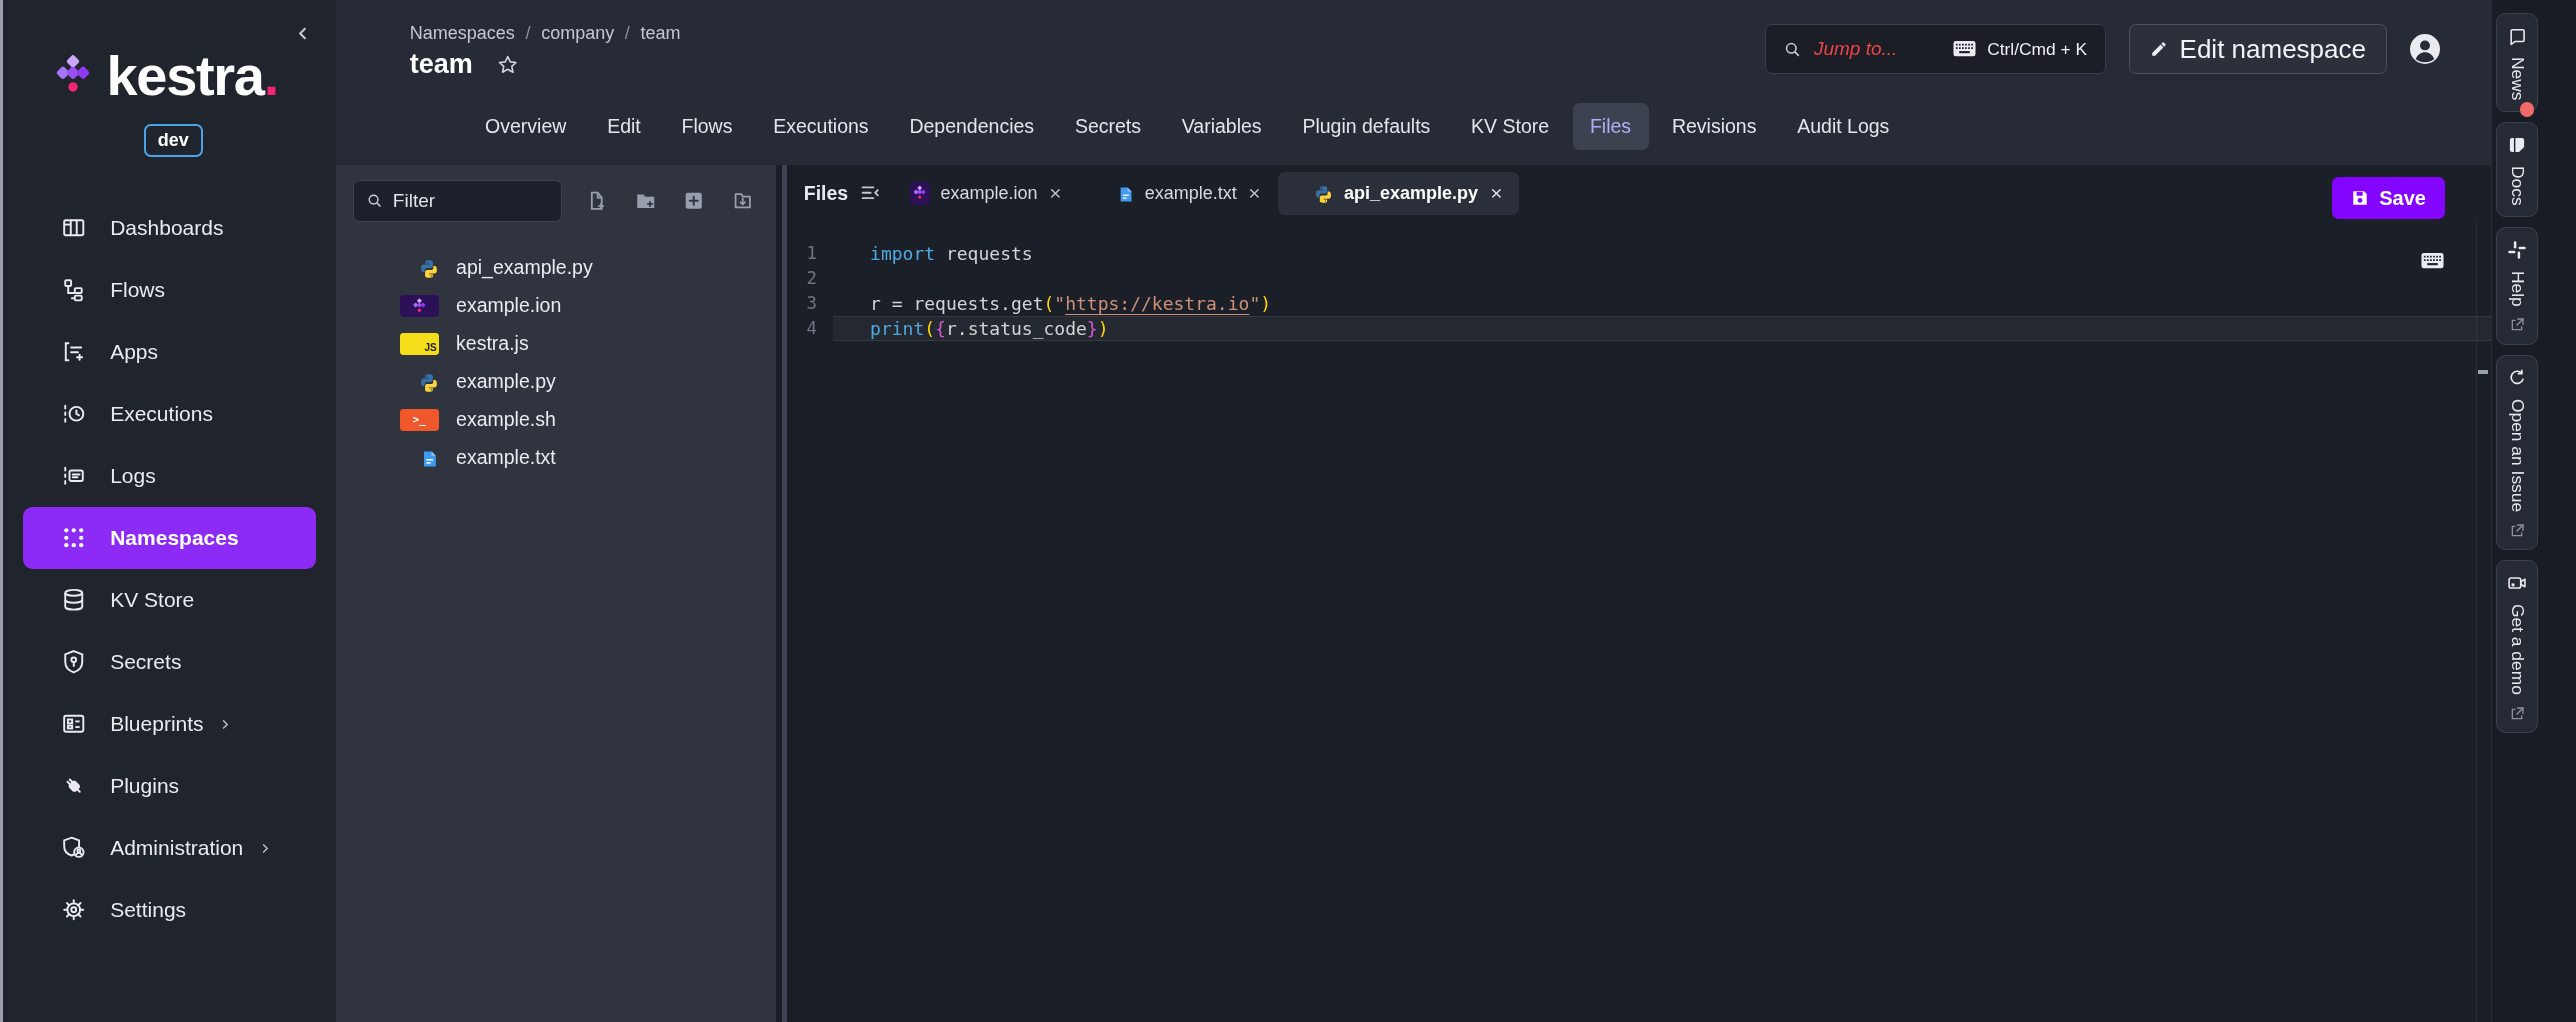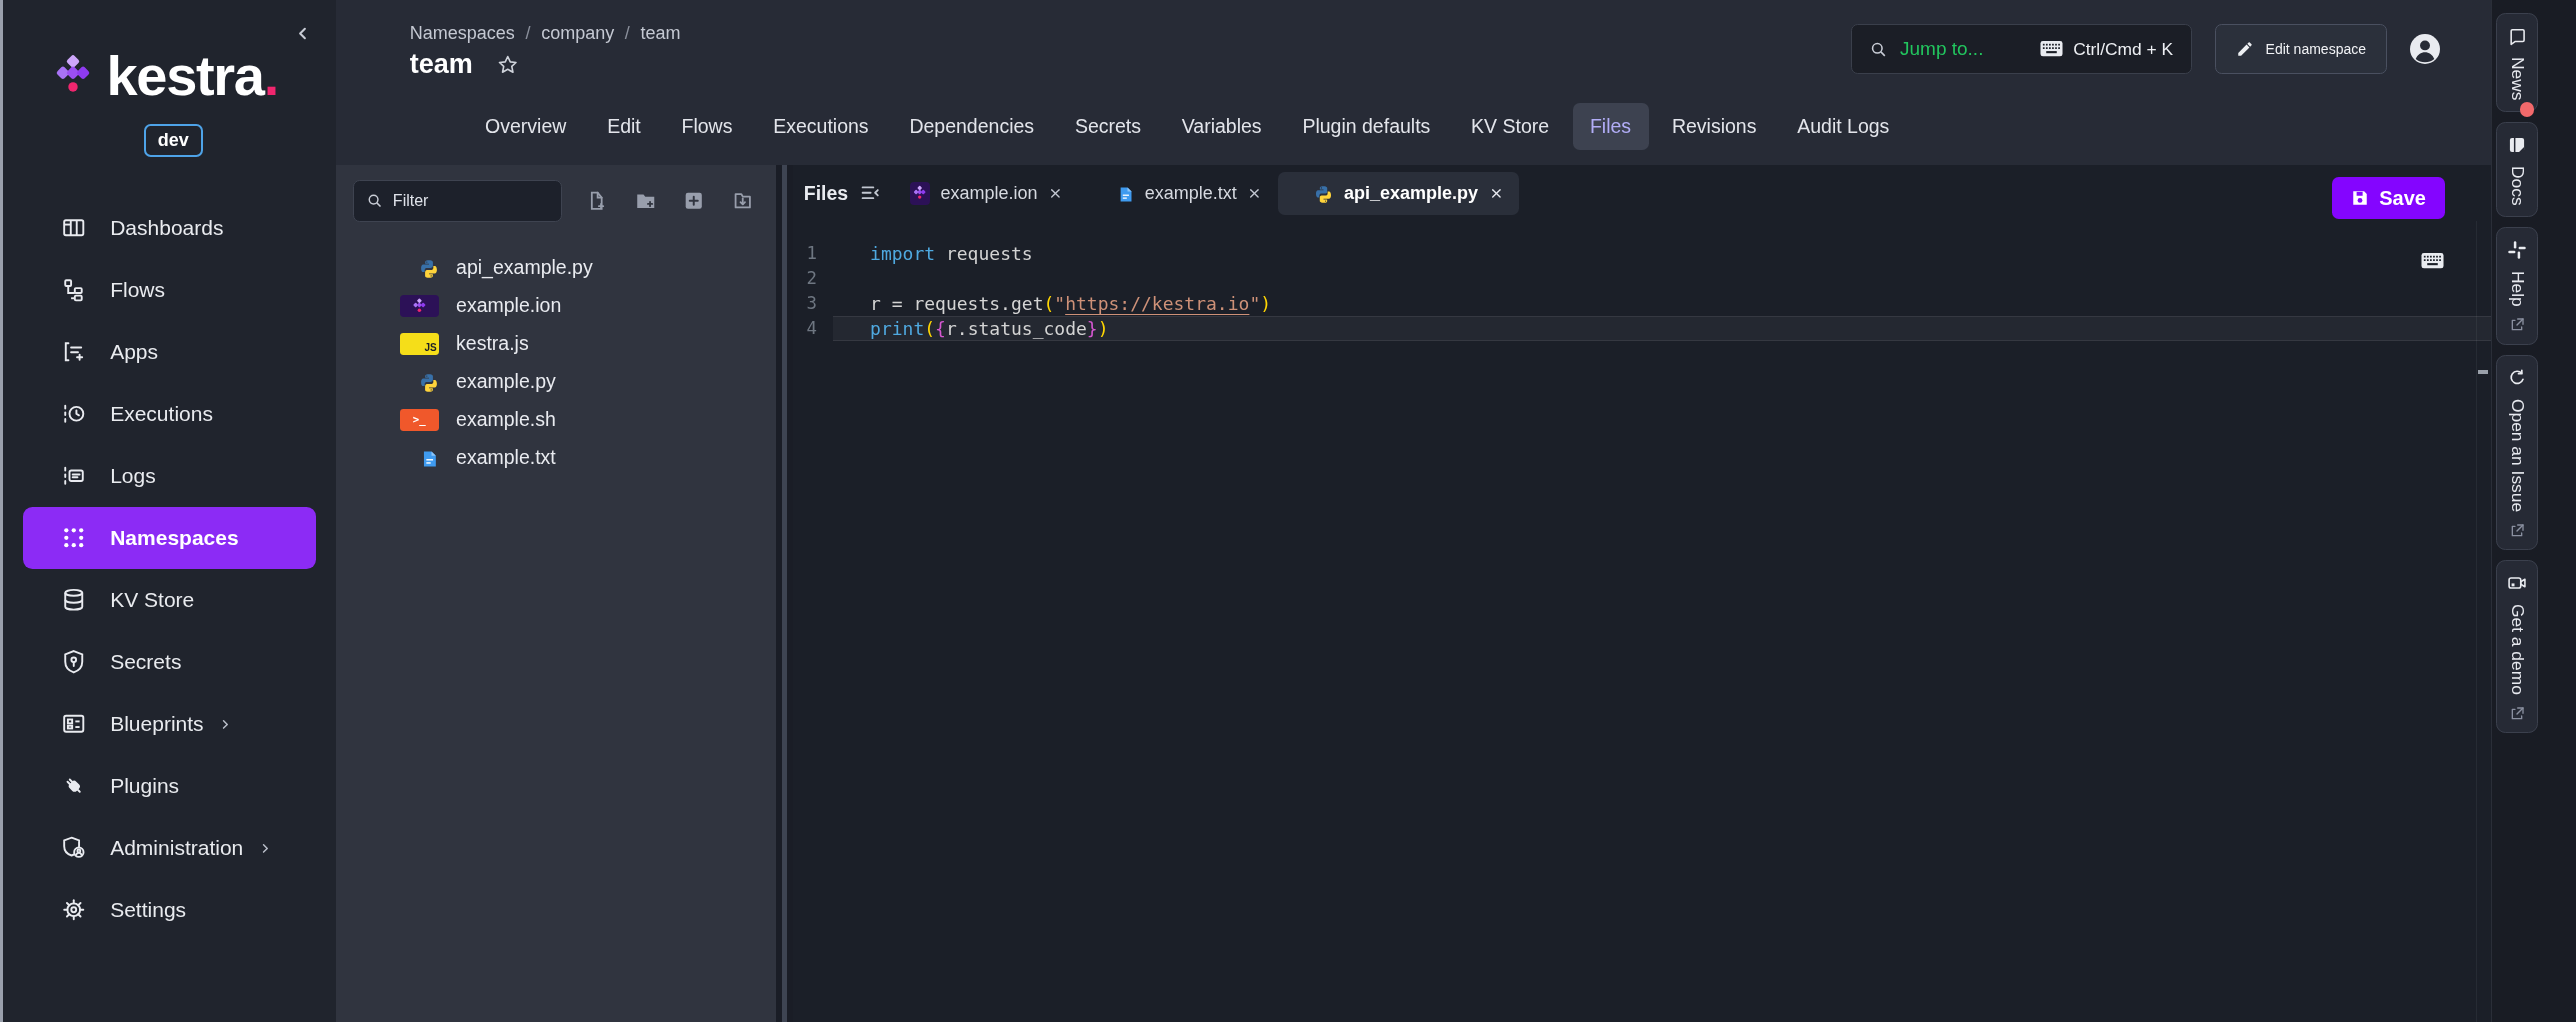--- a/index.html
+++ b/index.html
@@ -31,41 +31,41 @@
   
   .main { flex:1; min-width:0; display:flex; flex-direction:column; background:#272B36; }
   .topbar { position:relative; padding:23px 0 0 74px; }
   .breadcrumb { display:flex; align-items:center; gap:10.7px; font-size:18px; color:#C4C8D2; }
   .breadcrumb .sep { color:#8A8F9B; }
   .title-row { display:flex; align-items:center; gap:24px; margin-top:5.4px; }
   .page-title { font-size:27px; font-weight:700; color:#FFFFFF; }
   .top-controls { position:absolute; top:24px; right:0; display:flex; align-items:center; }
   .jump-box { width:341px; height:50px; background:#1B1E26; border:1.3px solid #3A3F4B; border-radius:6.7px;
               display:flex; align-items:center; padding:0 17.4px; cursor:pointer; }
-  .jump-box .jlabel { font-size:19px; color:#22c55e; margin-left:12px; }
+  .jump-box .jlabel { font-size:19px; color:#ef4444; margin-left:12px;font-style:italic; }
   .jump-box .spacer { flex:1; }
   .jump-box .shortcut { font-size:17.4px; color:#EDEFF3; margin-left:10.7px; white-space:nowrap; }
   .edit-btn { height:50px; margin-left:23px; border:1.3px solid #4A5060; border-radius:6.7px;
               background:#2B303B; display:flex; align-items:center; gap:12px; padding:0 20px; cursor:pointer; }
-  .edit-btn .elabel { font-size:14px; color:#F2F3F6; white-space:nowrap; }
+  .edit-btn .elabel { font-size:26px; color:#F2F3F6; white-space:nowrap; }
   .avatar { margin:0 48px 0 20px; width:36px; height:36px; cursor:pointer; }
 
   .tabs-row { display:flex; align-items:center; margin:23px 0 0 58px;gap:6px; }
   .nav-tab { padding:12px 17.4px; font-size:19.5px; color:#E3E5EB; border-radius:6.7px; cursor:pointer; white-space:nowrap; }
   .nav-tab.active { background:#3D4250; color:#B2ADF7; }
 
   .content { flex:1; min-height:0; display:flex; margin-top:14.8px; }
 
   
   .file-panel { width:440px; flex-shrink:0; background:#30343F; padding-top:14.8px; }
   .panel-toolbar { display:flex; align-items:center; padding:0 16px 0 17.4px; }
   .filter-box { width:209px; height:42px; background:#1D212B; border:1.3px solid #3E4350; border-radius:6.7px;
                 display:flex; align-items:center; padding:0 12px; }
   .filter-box input { background:transparent; border:none; outline:none; color:#E8EAF0;
-                      font-size:16px; width:148px; margin-left:9.4px; font-family:"Liberation Sans",sans-serif; }
+                      font-size:19px; width:148px; margin-left:9.4px; font-family:"Liberation Sans",sans-serif; }
   .filter-box input::placeholder { color:#E0E3EA; opacity:1; }
   .tree-tools { display:flex; align-items:center; gap:27px; margin-left:24px; }
   .tool-ic { width:21.5px; height:21.5px; cursor:pointer; }
   .tree { margin-top:27px; }
   .tree-row { display:flex; align-items:center; height:38px; padding-left:64px; cursor:pointer; }
   .tree-row .flabel { margin-left:17.4px; font-size:19.5px; color:#E9EBF0; }
 
   .file-icon { width:39px; height:21.5px; flex-shrink:0; display:flex; align-items:flex-end;
                justify-content:flex-end; position:relative; }
   .ic-js { background:#F5DE19; border-radius:3.4px; color:#1B1F28; font-weight:800; font-size:10px;

